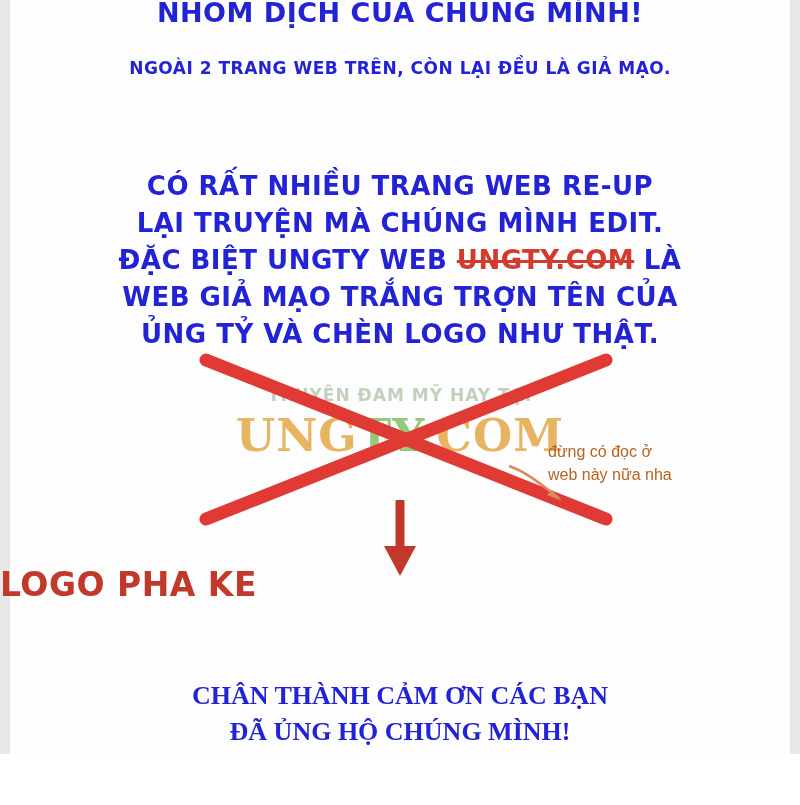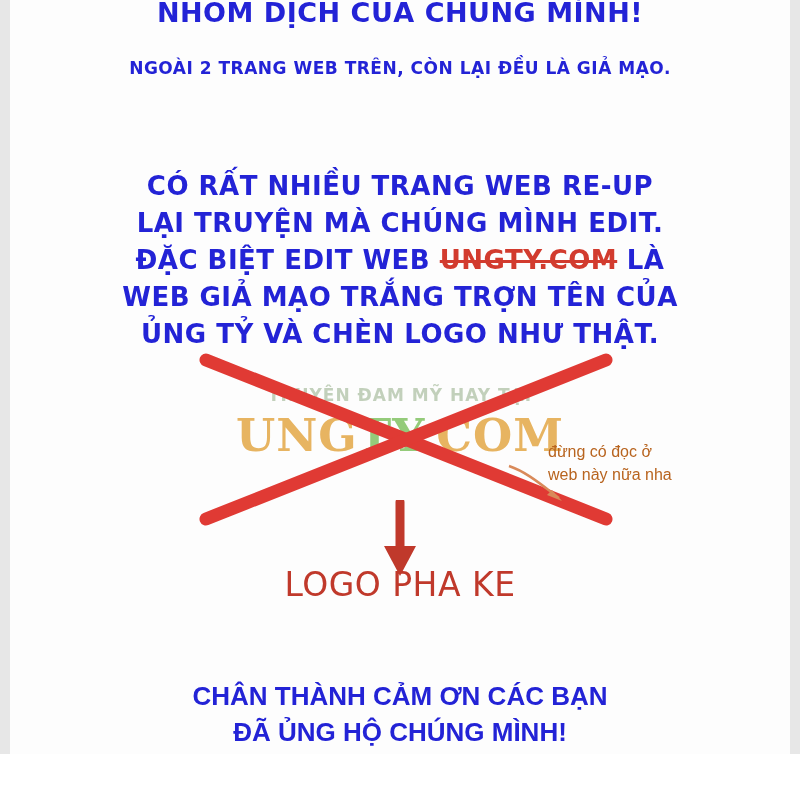--- a/index.html
+++ b/index.html
@@ -117,23 +117,23 @@
     top: 500px;
     width: 90px;
     height: 80px;
   }
 
   .logo-fake-label {
     position: absolute;
     left: 0;
     right: 0;
     top: 565px;
-    text-align: center;
+    text-align: left;
     font-size: 33px;
-    font-weight: normal;
+    font-weight: bold;
     color: #c0392b;
     font-family: "DejaVu Sans", sans-serif;
     letter-spacing: 0.5px;
   }
 
   .note {
     position: absolute;
     left: 548px;
     top: 440px;
     width: 170px;
@@ -156,21 +156,21 @@
   .footer {
     position: absolute;
     left: 0;
     right: 0;
     top: 678px;
     text-align: center;
     color: #2323d6;
     font-size: 26px;
     font-weight: bold;
     line-height: 1.4;
-    font-family: Liberation Sans, sans-serif;
+    font-family: Liberation Serif, serif;
   }
   .footer .line { display: block; }
 </style>
 </head>
 <body>
 
 <div class="page">
 
   <div class="edge-left"></div>
   <div class="edge-right"></div>
@@ -178,21 +178,21 @@
   <div class="block heading">NHÓM DỊCH CỦA CHÚNG MÌNH!</div>
 
   <div class="block para1">
     <span class="line">NGOÀI 2 TRANG WEB TRÊN,</span>
     <span class="line">CÒN LẠI ĐỀU LÀ GIẢ MẠO.</span>
   </div>
 
   <div class="block para2">
     <span class="line">CÓ RẤT NHIỀU TRANG WEB RE-UP</span>
     <span class="line">LẠI TRUYỆN MÀ CHÚNG MÌNH EDIT.</span>
-    <span class="line"><span>ĐẶC BIỆT EDIT WEB </span><span class="strike">UNGTY.COM</span><span> LÀ</span></span>
+    <span class="line"><span>ĐẶC BIỆT UNGTY WEB </span><span class="strike">UNGTY.COM</span><span> LÀ</span></span>
     <span class="line">WEB GIẢ MẠO TRẮNG TRỢN TÊN CỦA</span>
     <span class="line">ỦNG TỶ VÀ CHÈN LOGO NHƯ THẬT.</span>
   </div>
 
   <div class="logo-area">
     <div class="logo-top">TRUYỆN ĐAM MỸ HAY TẠI</div>
     <div class="logo-main"><span class="u">UNG</span><span>TY</span><span class="dot">.COM</span></div>
   </div>
 
   <svg class="cross" viewBox="0 0 420 175" xmlns="http://www.w3.org/2000/svg">

